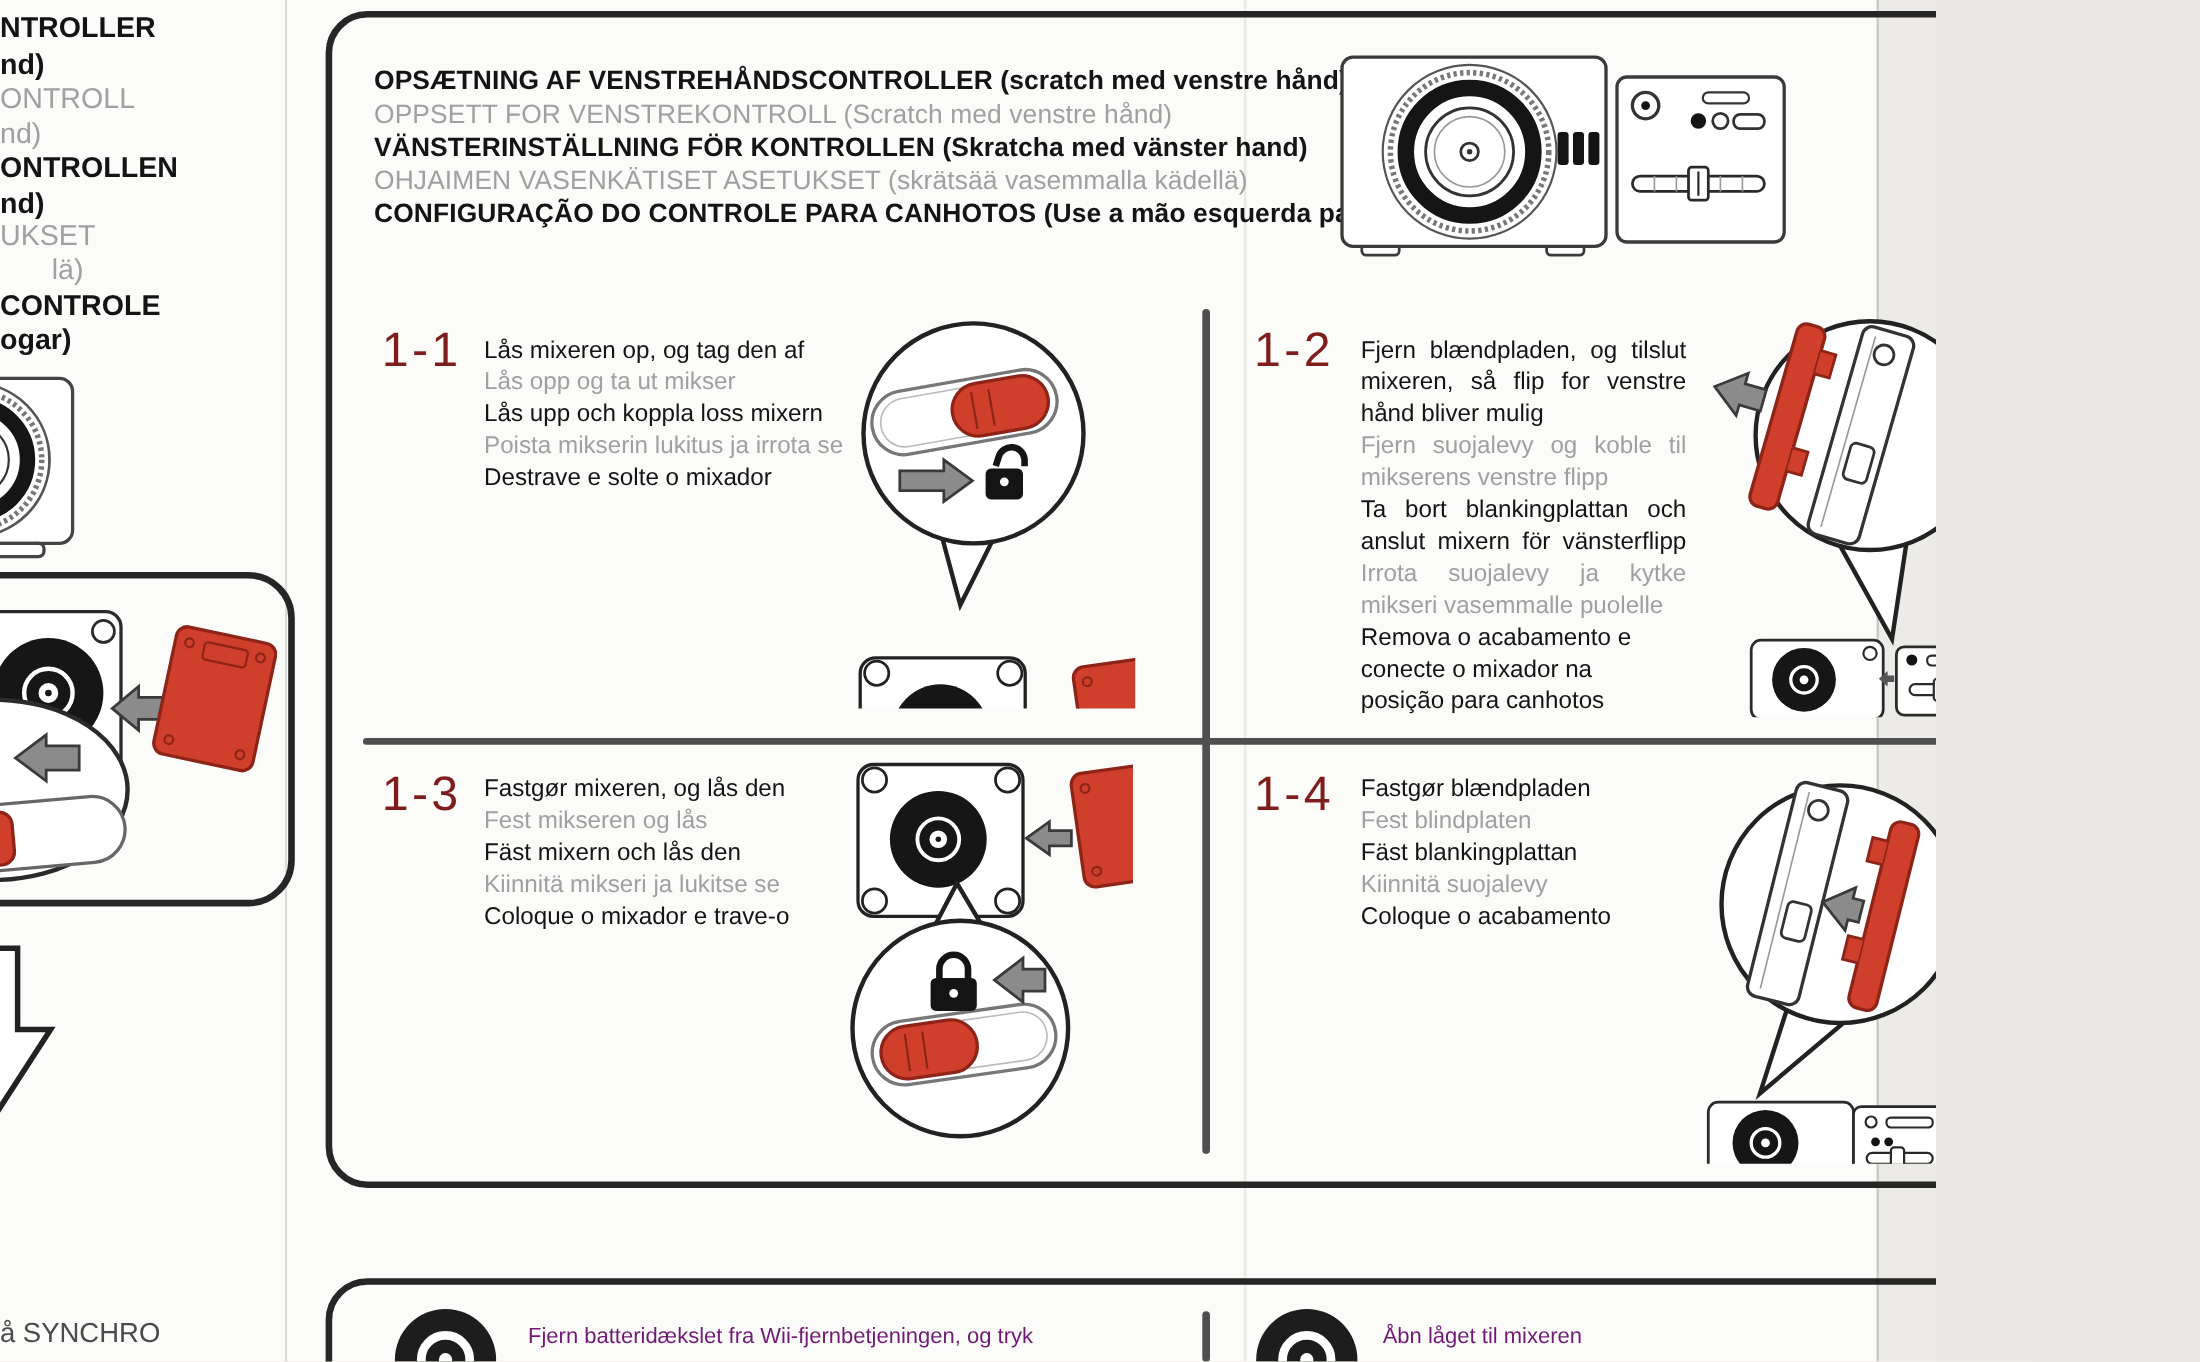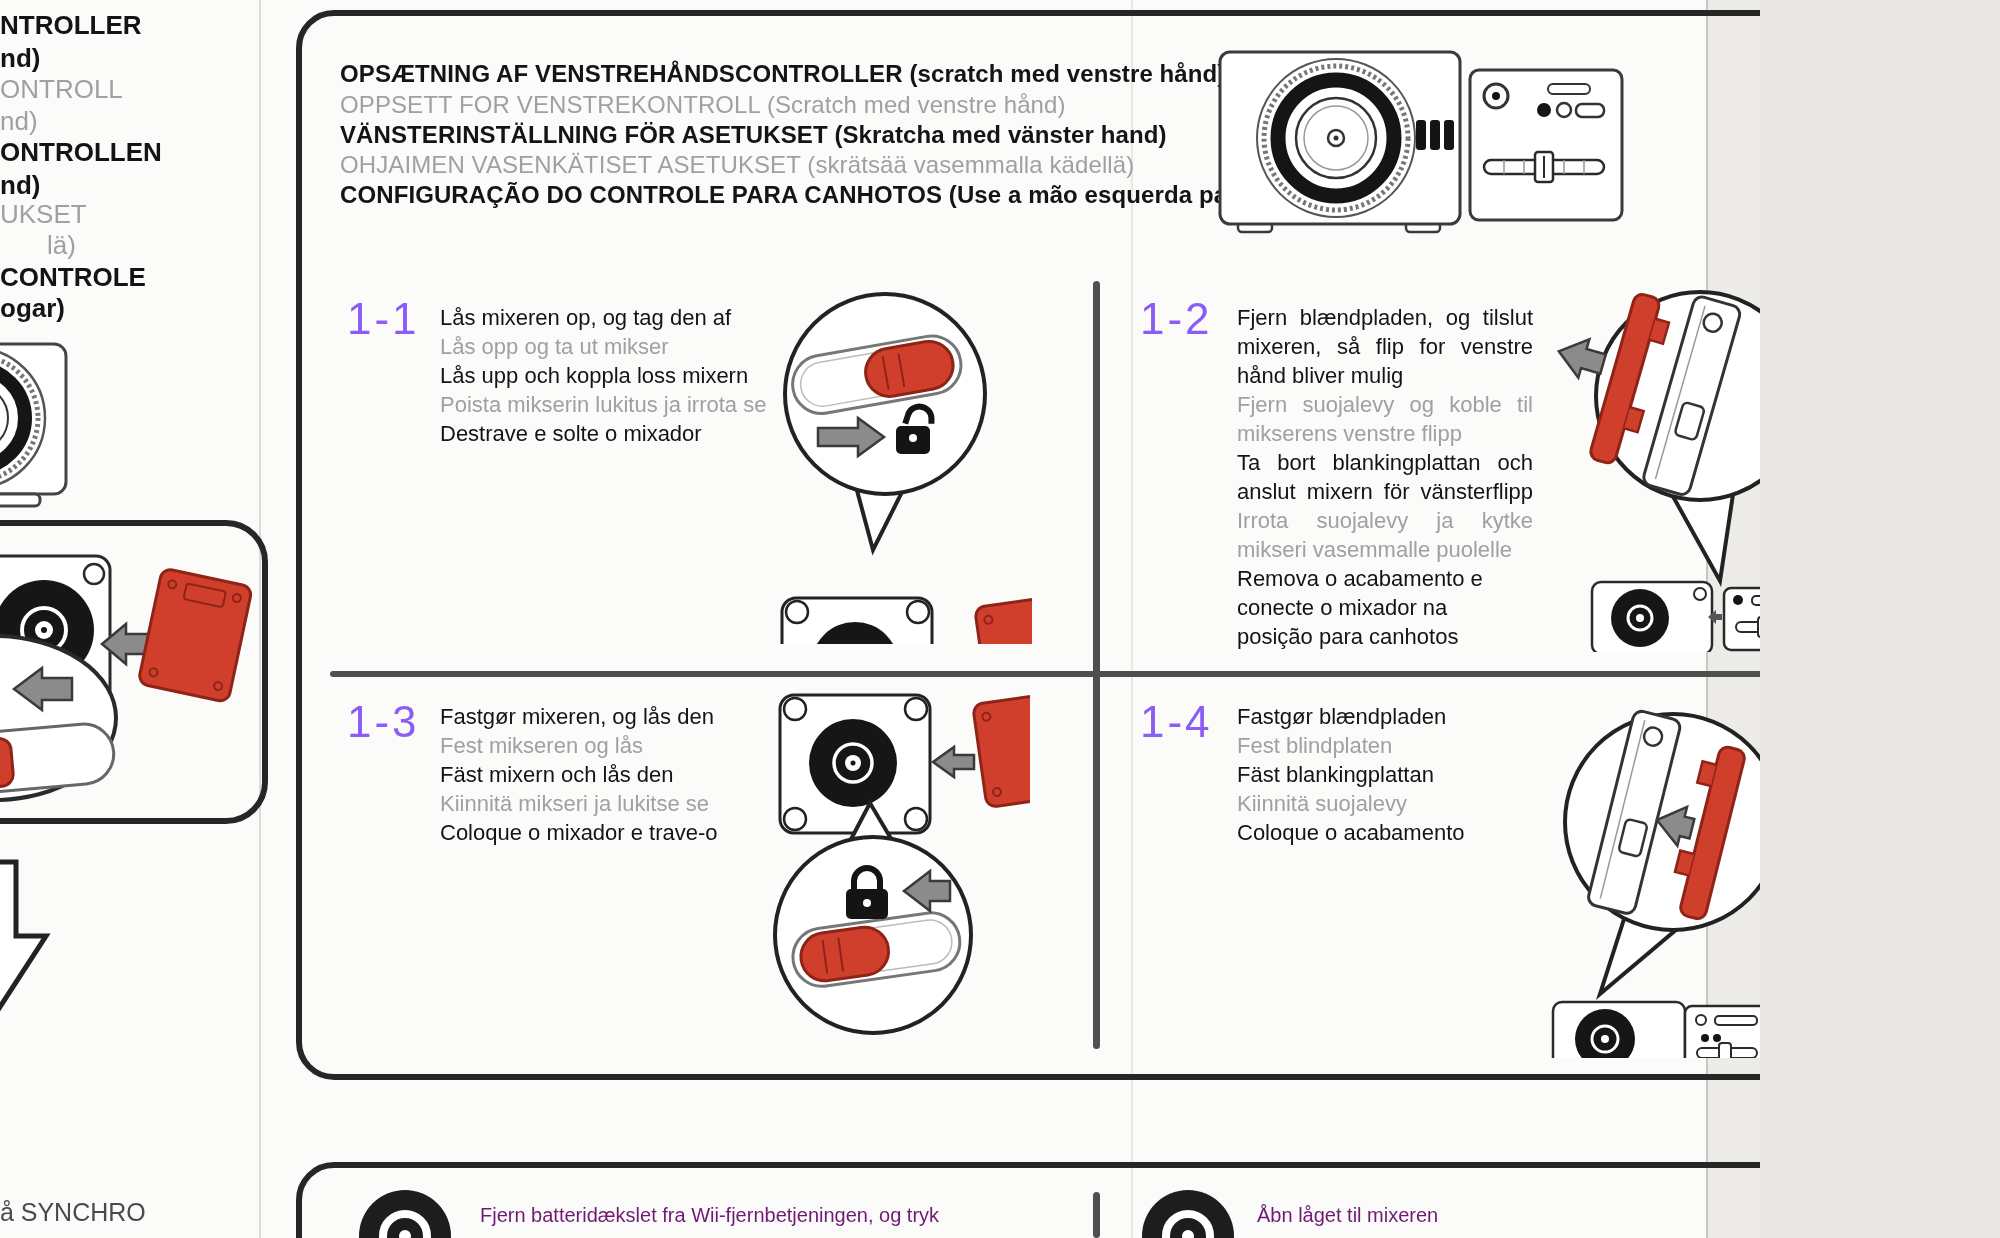--- a/index.html
+++ b/index.html
@@ -8,21 +8,21 @@
   .abs{position:absolute;}
   
   .panel{position:absolute;border:6px solid #262626;border-radius:38px;background:transparent;}
   .vdiv{position:absolute;width:7px;background:#4f4f4f;border-radius:4px;}
   .hdiv{position:absolute;height:6px;background:#4f4f4f;border-radius:3px;}
   
   .title-line{position:absolute;left:340px;white-space:nowrap;font-size:24px;letter-spacing:.1px;}
   .tb{color:#141414;font-weight:700;}
   .tg{color:#a0a0a0;font-weight:400;}
   
-  .step-label{position:absolute;font-size:44px;color:#8b5cf6;letter-spacing:3px;white-space:nowrap;}
+  .step-label{position:absolute;font-size:44px;color:#7f1d1d;letter-spacing:3px;white-space:nowrap;}
   .step-lines{position:absolute;font-size:22px;line-height:29px;}
   .step-lines .ln{white-space:nowrap;}
   .col-just{width:296px;}
   .col-just .ln{white-space:normal;}
   .col-just .j{text-align:justify;text-align-last:justify;}
   .lb{color:#141414;}
   .lg{color:#a0a0a0;}
   
   .cut-line{position:absolute;left:0;font-size:26px;white-space:nowrap;}
   
@@ -110,21 +110,21 @@
 
   <svg class="abs" style="left:0;top:858px;" width="60" height="162" viewBox="0 0 60 162">
     <polygon points="-20,4 16,4 16,78 46,78 -2,152 -50,78 -20,78" fill="#ffffff" stroke="#222" stroke-width="5"></polygon>
   </svg>
 
   <div class="panel" style="left:296px;top:10px;width:1550px;height:1058px;"></div>
 
   <div>
     <div class="title-line tb" style="top:60px;">OPSÆTNING AF VENSTREHÅNDSCONTROLLER (scratch med venstre hånd)</div>
     <div class="title-line tg" style="top:91px;">OPPSETT FOR VENSTREKONTROLL (Scratch med venstre hånd)</div>
-    <div class="title-line tb" style="top:121px;">VÄNSTERINSTÄLLNING FÖR ASETUKSET (Skratcha med vänster hand)</div>
+    <div class="title-line tb" style="top:121px;">VÄNSTERINSTÄLLNING FÖR KONTROLLEN (Skratcha med vänster hand)</div>
     <div class="title-line tg" style="top:151px;">OHJAIMEN VASENKÄTISET ASETUKSET (skrätsää vasemmalla kädellä)</div>
     <div class="title-line tb" style="top:181px;">CONFIGURAÇÃO DO CONTROLE PARA CANHOTOS (Use a mão esquerda para jogar)</div>
   </div>
 
   <svg class="abs" style="left:1218px;top:48px;" width="412" height="194" viewBox="0 0 412 194">
     <rect x="20" y="174" width="34" height="10" rx="4" fill="#fff" stroke="#3a3a3a" stroke-width="2.5"></rect>
     <rect x="188" y="174" width="34" height="10" rx="4" fill="#fff" stroke="#3a3a3a" stroke-width="2.5"></rect>
     <rect x="2" y="4" width="240" height="172" rx="10" fill="#ffffff" stroke="#3a3a3a" stroke-width="3"></rect>
     <circle cx="118" cy="90" r="79" fill="none" stroke="#555" stroke-width="2"></circle>
     <circle cx="118" cy="90" r="72" fill="none" stroke="#777" stroke-width="5" stroke-dasharray="3,3"></circle>

